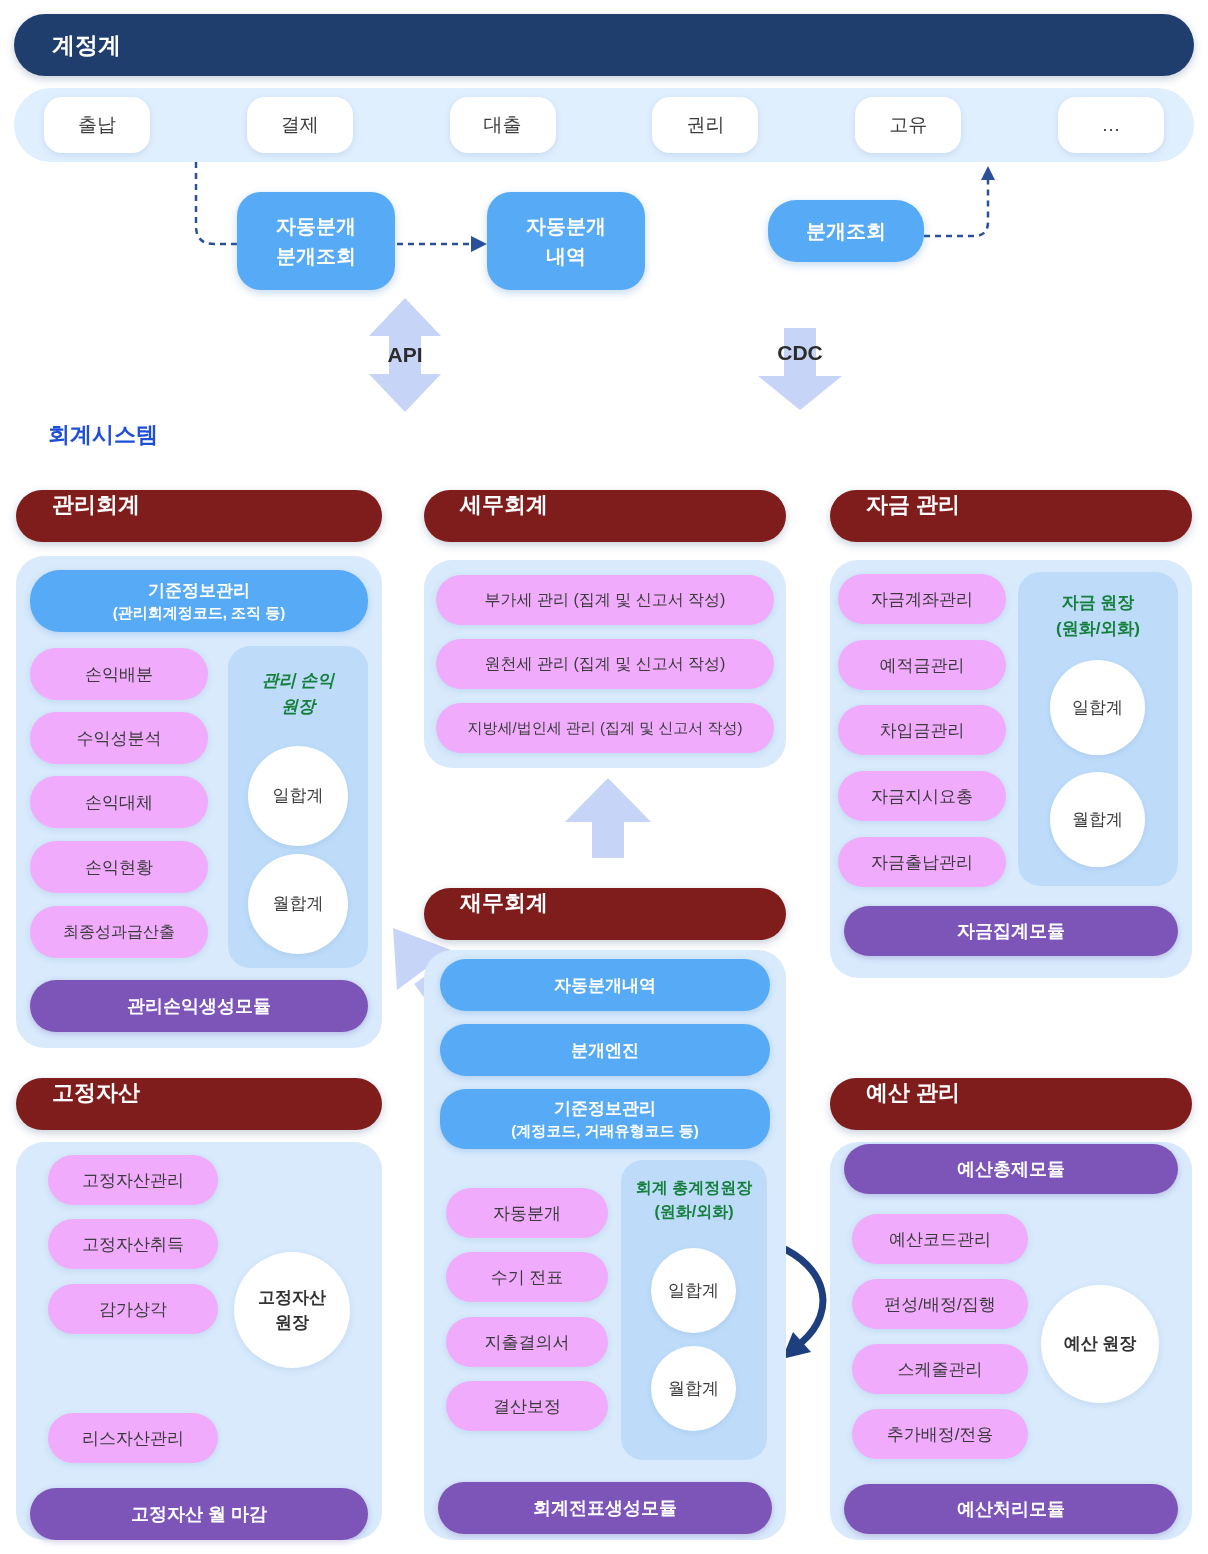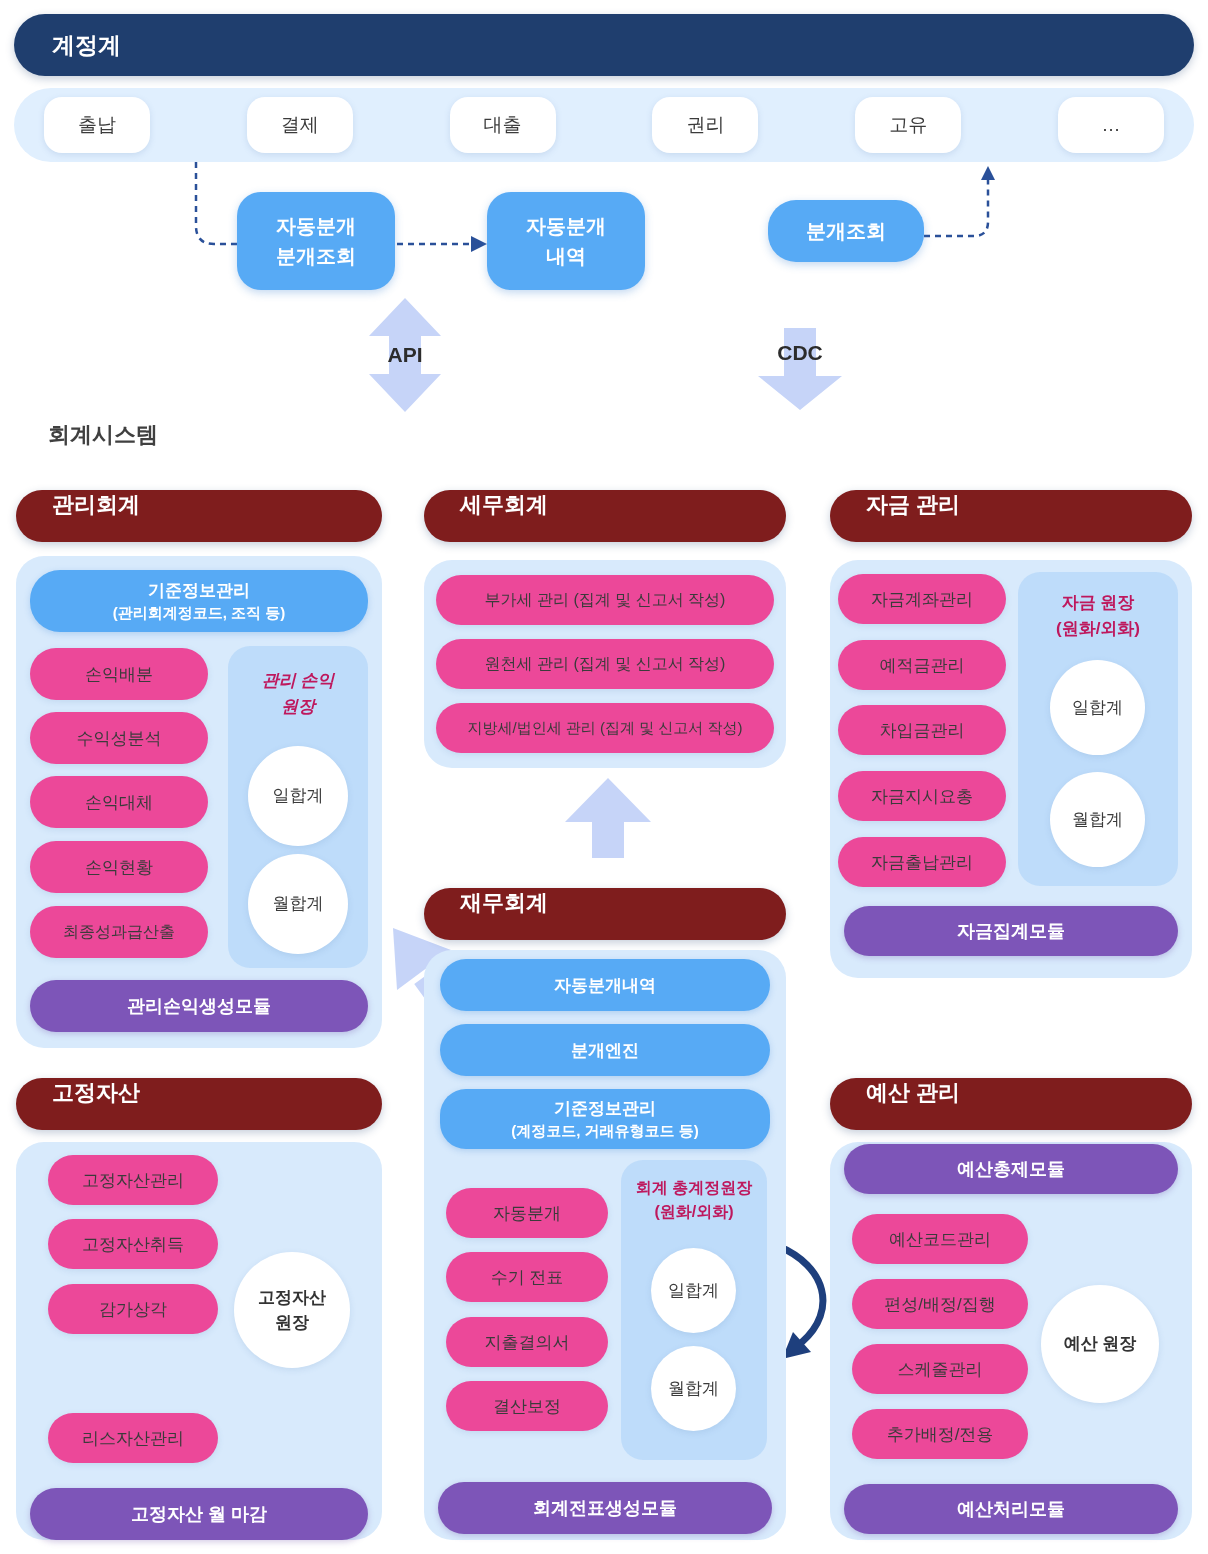--- a/index.html
+++ b/index.html
@@ -24,38 +24,38 @@
     text-align:center; box-shadow:0 3px 8px rgba(60,130,210,.30); }
   .blue-box .l1 { font-size:20px; line-height:1.5; }
   .blue-bar { position:absolute; background:#57aaf5; color:#fff; font-weight:bold;
     border-radius:26px; display:flex; flex-direction:column; align-items:center;
     justify-content:center; text-align:center; box-shadow:0 2px 6px rgba(60,130,210,.25); }
   .blue-bar .t { font-size:17px; }
   .blue-bar .s { font-size:15px; margin-top:2px; }
 
   .panel { position:absolute; background:#d8eafc; border-radius:28px; }
   .sub-panel { position:absolute; background:#bedcfa; border-radius:22px; text-align:center; }
-  .sub-title { padding-top:22px; font-weight:bold; color:#be185d; font-size:17px; line-height:1.5; }
-
-  .pill { position:absolute; background:#ec4899; border-radius:26px; display:flex; align-items:center;
+  .sub-title { padding-top:22px; font-weight:bold; color:#15803d; font-size:17px; line-height:1.5; }
+
+  .pill { position:absolute; background:#f0abfc; border-radius:26px; display:flex; align-items:center;
     justify-content:center; font-size:17px; color:#3b3b3b; height:50px;
     box-shadow:0 2px 6px rgba(90,130,180,.16); text-align:center; }
   .circle { position:absolute; background:#fff; border-radius:50%; display:flex;
     flex-direction:column; align-items:center; justify-content:center; font-size:17px;
     color:#3b3b3b; box-shadow:0 2px 6px rgba(90,130,180,.16); text-align:center; line-height:1.5; }
   .circle.ledger { font-weight:600; color:#333; }
 
   .purple-bar { position:absolute; background:#7d55b8; border-radius:26px; color:#fff;
     font-weight:bold; font-size:18px; display:flex; align-items:center; justify-content:center;
     box-shadow:0 2px 6px rgba(100,70,160,.28); }
 
   .arrow-label { position:absolute; font-weight:bold; font-size:21px; color:#2c2c2c;
     text-align:center; }
   .sys-label { position:absolute; left:48px; top:420px; font-weight:bold; font-size:22px;
-    color:#404040; }
+    color:#1d4ed8; }
   svg.deco { position:absolute; pointer-events:none; }
 </style>
 </head>
 <body>
 
 <div class="canvas">
 
   <div class="top-header">
     <span>계정계</span>
   </div>

